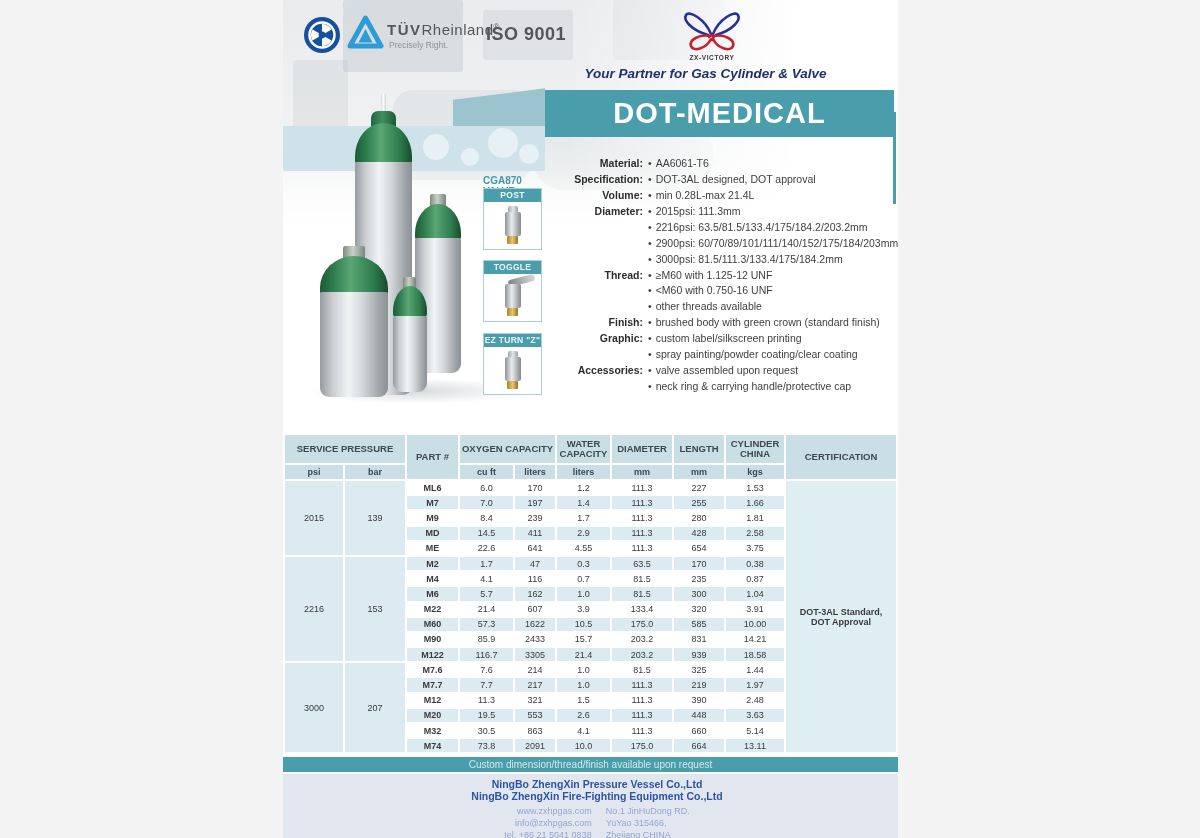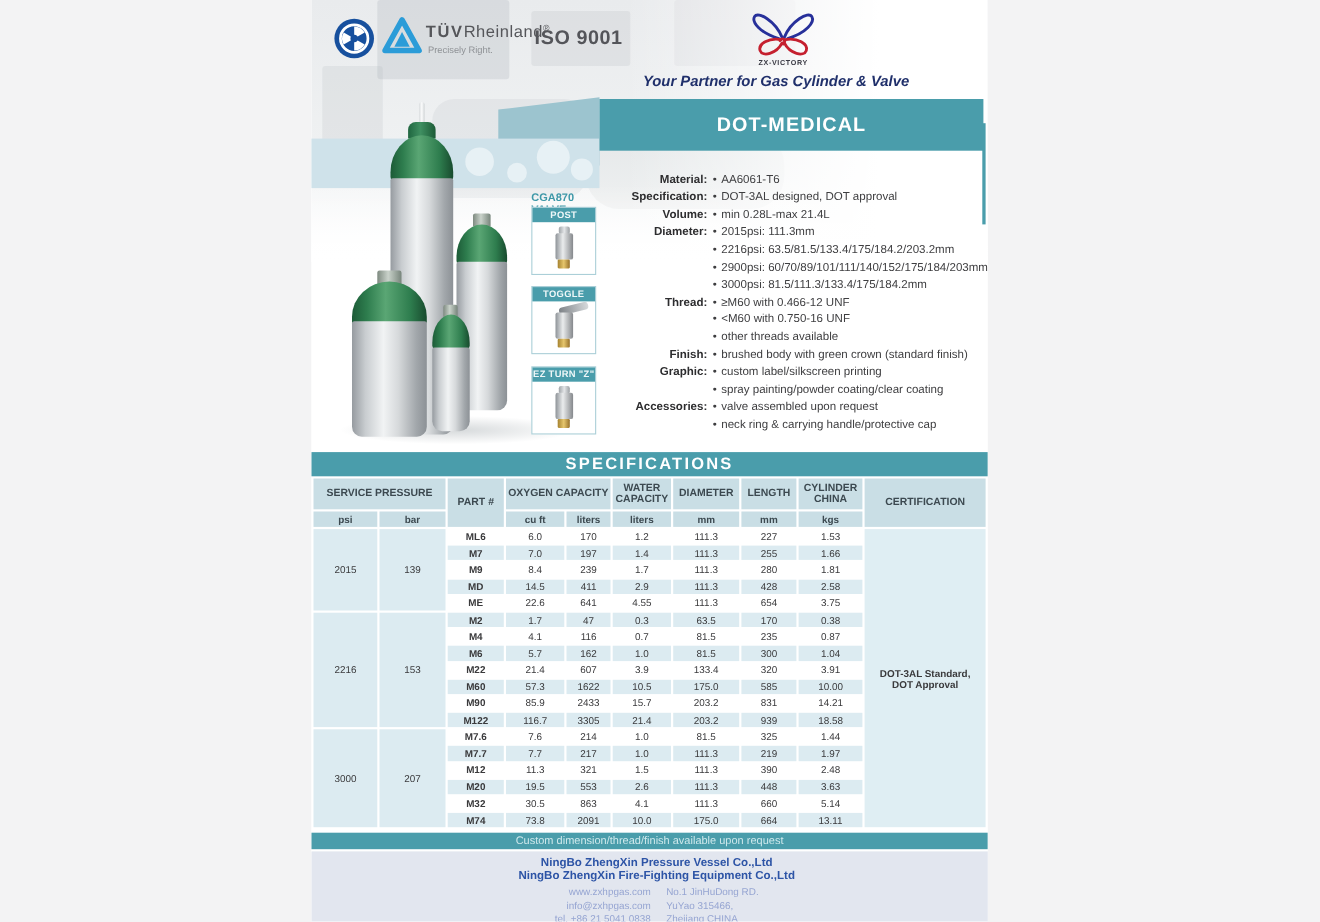--- a/index.html
+++ b/index.html
@@ -28,21 +28,21 @@
   .tuv-sub { position:absolute; left:106px; top:40px; font-size:8.5px; color:#8f9296; }
   .iso { position:absolute; left:203px; top:24px; font-size:18px; font-weight:bold; color:#54555a; letter-spacing:.5px; }
   .butterfly { position:absolute; left:396px; top:9px; width:66px; height:46px; }
   .brand-name { position:absolute; left:396px; top:54px; width:66px; text-align:center; font-size:6.5px;
     font-weight:bold; color:#3a3a44; letter-spacing:.6px; }
   .partner { position:absolute; left:300px; top:66px; width:245px; text-align:center;
     font-size:13.5px; font-weight:bold; font-style:italic; color:#20306b; }
 
   
   .banner { position:absolute; left:262px; top:90px; width:349px; height:47px; background:#4a9dab;
-    color:#ffffff; font-size:18px; font-weight:bold; letter-spacing:1px; text-align:center; line-height:47px; }
+    color:#ffffff; font-size:29px; font-weight:bold; letter-spacing:1px; text-align:center; line-height:47px; }
   .banner-accent { position:absolute; left:610px; top:112px; width:3px; height:92px; background:#4a9dab; }
 
   
   .band { position:absolute; left:0; top:126px; width:262px; height:45px; background:#cfe2ea; }
   .band .bub { position:absolute; border-radius:50%; background:rgba(255,255,255,.5); }
   .fold { position:absolute; left:170px; top:94px; width:92px; height:62px; background:#9cc4cf; transform:skewY(-7deg); }
 
   
   .cyls { position:absolute; left:0; top:80px; width:280px; height:330px; }
   .shadow { position:absolute; left:25px; top:298px; width:215px; height:26px; border-radius:50%;
@@ -247,21 +247,21 @@
         <div class="spec-row">
           <span class="lbl"></span>
           <span class="val"><span class="blt">•</span><span>2900psi: 60/70/89/101/111/140/152/175/184/203mm</span></span>
         </div>
         <div class="spec-row">
           <span class="lbl"></span>
           <span class="val"><span class="blt">•</span><span>3000psi: 81.5/111.3/133.4/175/184.2mm</span></span>
         </div>
         <div class="spec-row">
           <span class="lbl">Thread:</span>
-          <span class="val"><span class="blt">•</span><span>≥M60 with  0.466-12 UNF</span></span>
+          <span class="val"><span class="blt">•</span><span>≥M60 with  1.125-12 UNF</span></span>
         </div>
         <div class="spec-row">
           <span class="lbl"></span>
           <span class="val"><span class="blt">•</span><span>&lt;M60 with 0.750-16 UNF</span></span>
         </div>
         <div class="spec-row">
           <span class="lbl"></span>
           <span class="val"><span class="blt">•</span><span>other threads available</span></span>
         </div>
         <div class="spec-row">
@@ -279,21 +279,20 @@
         <div class="spec-row">
           <span class="lbl">Accessories:</span>
           <span class="val"><span class="blt">•</span><span>valve assembled upon request</span></span>
         </div>
         <div class="spec-row">
           <span class="lbl"></span>
           <span class="val"><span class="blt">•</span><span>neck ring &amp; carrying handle/protective cap</span></span>
         </div>
       </div>
 
-    <div class="spec-bar">SPECIFICATIONS</div>
     <table class="spec">
       <colgroup>
         <col style="width:58px">
           <col style="width:60px">
           <col style="width:51px">
           <col style="width:53px">
         <col style="width:40px">
           <col style="width:53px">
           <col style="width:60px">
           <col style="width:50px">

